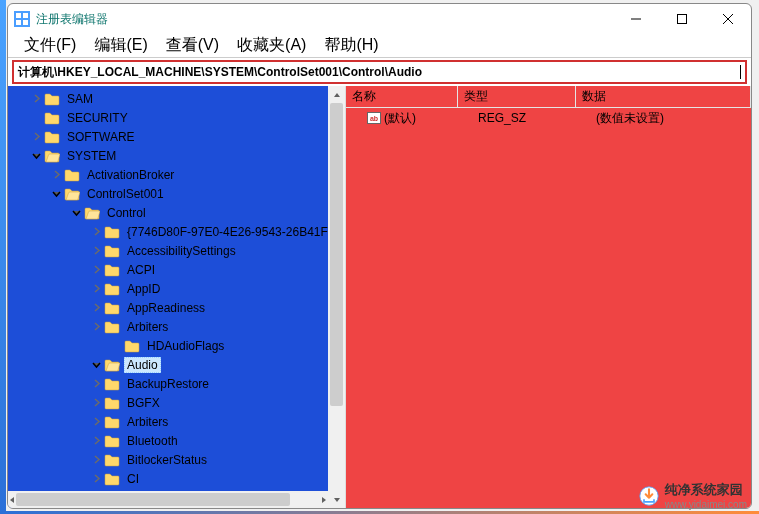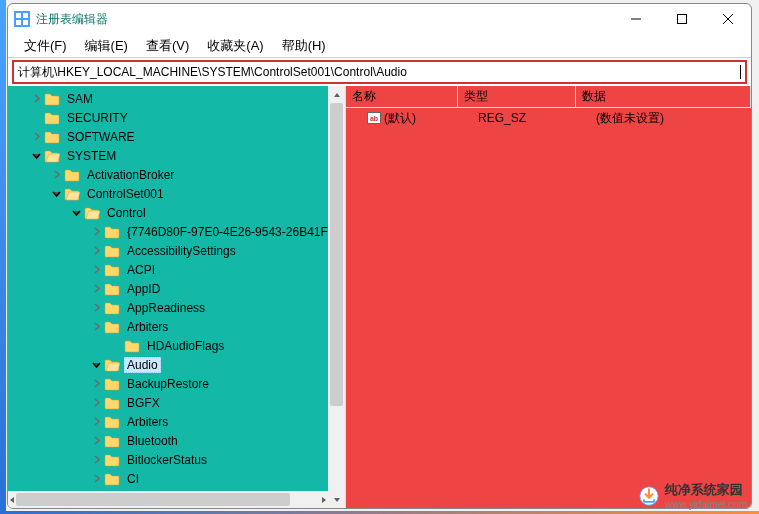--- a/index.html
+++ b/index.html
@@ -9,29 +9,29 @@
 
 .titlebar { height: 30px; display: flex; align-items: center; padding-left: 6px; }
 .titlebar .app-icon { width: 16px; height: 16px; background: #4a9eff; margin-right: 6px; display: inline-flex; align-items: center; justify-content: center; }
 .titlebar .app-icon svg { width: 12px; height: 12px; }
 .titlebar .title-text { font-size: 12px; color: #0f766e; flex: 1; }
 .winbtns { display: flex; height: 100%; }
 .winbtn { width: 46px; height: 30px; display: flex; align-items: center; justify-content: center; cursor: default; }
 .winbtn svg { width: 10px; height: 10px; }
 
 .menubar { height: 24px; display: flex; align-items: center; padding-left: 8px; border-bottom: 1px solid #ccc; gap: 2px; }
-.menuitem { font-size: 13px; padding: 2px 8px; cursor: default; }
+.menuitem { font-size: 16px; padding: 2px 8px; cursor: default; }
 
 .addressbar { height: 24px; border: 2px solid #d03030; margin: 2px 4px; display: flex; align-items: center; padding: 0 4px; font-size: 12px; position: relative; }
-.addressbar .pathtext { flex: 1; }
+.addressbar .pathtext { flex: 1; font-weight: bold; }
 .addressbar .cursor { width: 1px; height: 14px; background: #000; display: inline-block; vertical-align: middle; }
 
 .content { flex: 1; display: flex; min-height: 0; }
 
-.tree-pane { width: 338px; border-right: 1px solid #ddd; overflow: hidden; position: relative; background: #14b8a6; padding-top: 3px; }
+.tree-pane { width: 338px; border-right: 1px solid #ddd; overflow: hidden; position: relative; background: #1d4ed8; padding-top: 3px; }
 .tree { font-size: 12px; }
 .tree-node { display: flex; align-items: center; height: 19px; white-space: nowrap; cursor: default; }
 .expander { width: 16px; height: 16px; display: inline-flex; align-items: center; justify-content: center; flex-shrink: 0; }
 .expander.none { visibility: hidden; }
 .expander svg { width: 9px; height: 9px; stroke: #6b6b6b; stroke-width: 1.5; fill: none; }
 .expander.open svg { stroke: #000; fill: #595959; }
 .folder-icon { width: 16px; height: 14px; margin-right: 4px; flex-shrink: 0; }
 .folder-icon.closed { fill: #ffd86b; }
 .folder-icon.open { fill: #ffd86b; }
 .tree-label { padding: 1px 3px; }

